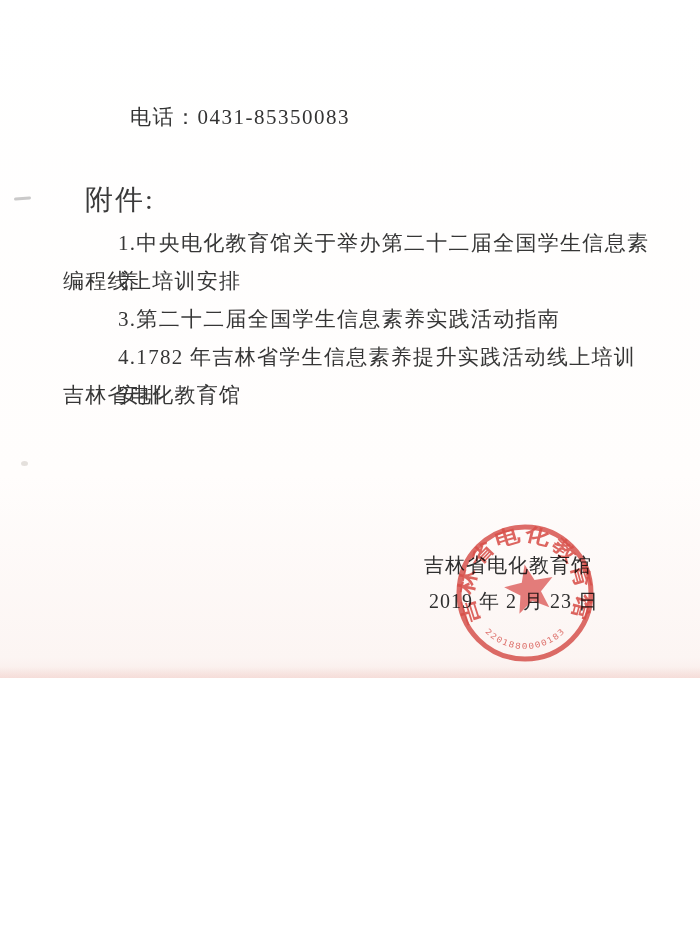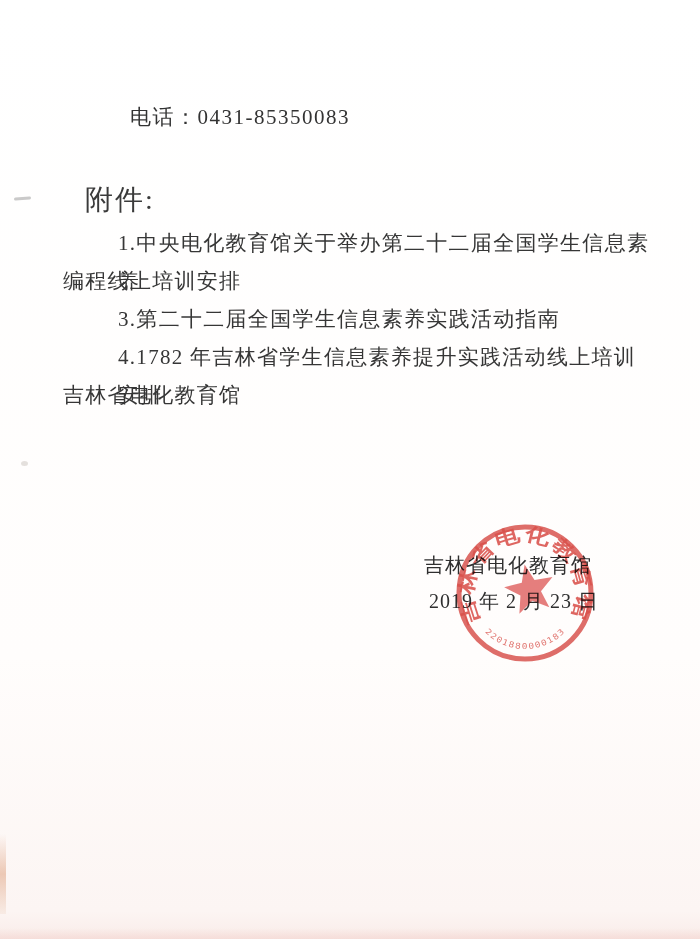--- a/index.html
+++ b/index.html
@@ -1,18 +1,18 @@
 <!DOCTYPE html>
 <html><head>
 <meta charset="utf-8">
 <style>
   html,body{margin:0;padding:0;background:#ffffff;}
   .page{
     position:relative;
-    width:700px;height:939px;
+    width:700px;height:678px;
     overflow:hidden;
     background:linear-gradient(180deg,#ffffff 0%,#fffdfc 70%,#fcf5f3 97%,#f9ece9 100%);
     font-family:"Liberation Serif","DejaVu Serif",serif;
     color:#383838;
   }
   .txt{position:absolute;white-space:pre;}
   .phone-line{left:130px;top:103px;font-size:21px;letter-spacing:1.5px;color:#333;}
   .attach-label{left:85px;top:181px;font-size:28px;letter-spacing:2px;color:#3a3a3a;}
   .attach-list{
     position:absolute;left:63px;top:224px;width:590px;

